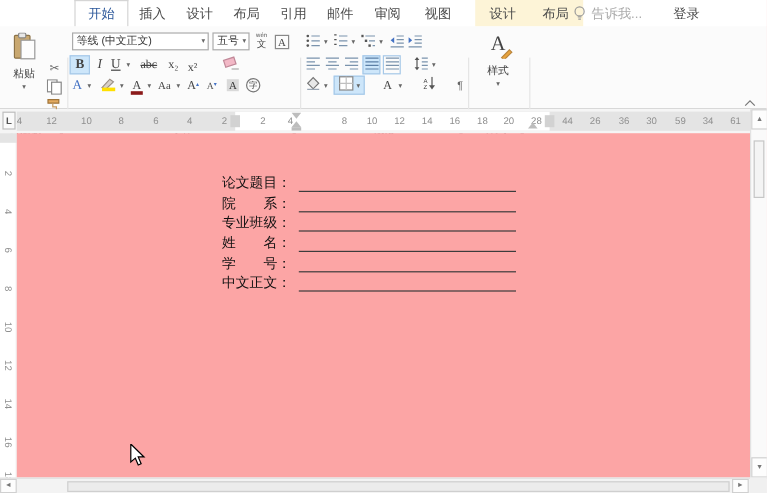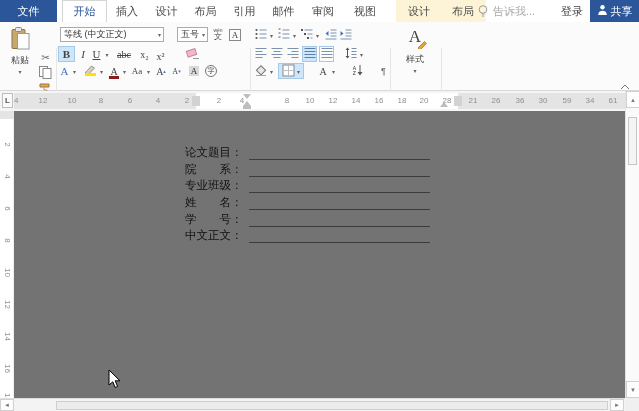--- a/index.html
+++ b/index.html
@@ -51,21 +51,21 @@
   .mmark{position:absolute;top:3px;width:8px;height:10px;background:#d2d2d2;}
   .rnum{position:absolute;top:0;font-size:8px;color:#8f8f8f;line-height:16px;transform:translateX(-50%);}
   .vruler{position:absolute;left:0;top:111px;width:14px;height:287px;background:#fff;border-right:1px solid #efefef;box-sizing:border-box;}
   .vtopmargin{position:absolute;left:0;top:0;width:14px;height:8px;background:#e4e4e4;}
   .rnumv{position:absolute;left:0;width:14px;text-align:center;font-size:8px;color:#8f8f8f;transform:rotate(90deg);}
   .tri-dn{width:0;height:0;border-left:4px solid transparent;border-right:4px solid transparent;border-top:5px solid #bdbdbd;position:absolute;}
   .tri-up{width:0;height:0;border-left:4px solid transparent;border-right:4px solid transparent;border-bottom:5px solid #bdbdbd;position:absolute;}
   .ind-box{position:absolute;width:8px;height:3px;background:#bdbdbd;}
 
   
-  .docarea{position:absolute;left:14px;top:111px;width:611px;height:287px;background:#737373;}
+  .docarea{position:absolute;left:14px;top:111px;width:611px;height:287px;background:#fca5a5;}
   .formrow{position:absolute;height:16px;}
   .flabel{position:absolute;left:171px;top:0;font-family:"Liberation Serif","DejaVu Serif",serif;
           font-size:11.5px;color:#111;white-space:pre;}
   .fline{position:absolute;left:235px;top:1px;width:181px;height:13px;border-bottom:1px solid #3c3c3c;}
 
   
   .vscroll{position:absolute;left:625px;top:91px;width:14px;height:307px;background:#fafafa;border-left:1px solid #e2e2e2;box-sizing:border-box;}
   .sbtn{position:absolute;background:#fdfdfd;border:1px solid #d0d0d0;color:#777;font-size:6px;
         display:flex;align-items:center;justify-content:center;box-sizing:border-box;}
   .vthumb{position:absolute;left:2px;top:26px;width:9px;height:48px;background:#f4f4f4;border:1px solid #c6c6c6;box-sizing:border-box;}
@@ -75,48 +75,38 @@
 
   .cursor{position:absolute;left:108px;top:370px;}
 </style>
 </head>
 <body>
 
 <div class="app">
 
   <div class="tabbar">
     <div class="ctxbg"></div>
-    <div class="filetab">文件</div>
     <div class="tab active" style="left:62px;width:45px;">开始</div>
     <div class="tab" style="left:107px;width:40px;">插入</div>
     <div class="tab" style="left:147px;width:39px;">设计</div>
     <div class="tab" style="left:186px;width:39px;">布局</div>
     <div class="tab" style="left:225px;width:39px;">引用</div>
     <div class="tab" style="left:264px;width:39px;">邮件</div>
     <div class="tab" style="left:303px;width:40px;">审阅</div>
     <div class="tab" style="left:345px;width:40px;">视图</div>
     <div class="tab" style="left:400px;width:38px;">设计</div>
     <div class="tab" style="left:444px;width:38px;">布局</div>
     <span class="abs" style="left:477px;top:4px;">
       <svg width="12" height="14">
           <circle cx="6" cy="5.5" r="3.8" fill="none" stroke="#9a9a9a"></circle>
           <path d="M4.5 10h3M4.9 12h2.2" stroke="#9a9a9a" fill="none"></path>
         </svg>
     </span>
     <div class="tab tellme" style="left:491px;width:46px;">告诉我...</div>
     <div class="signin">登录</div>
-    <div class="share">
-      <span>
-        <svg width="11" height="12">
-            <circle cx="5.5" cy="3.3" r="2.2" fill="#fff"></circle>
-            <path d="M1.2 11c0-2.8 1.9-4.2 4.3-4.2s4.3 1.4 4.3 4.2z" fill="#fff"></path>
-          </svg>
-      </span>
-      <span>共享</span>
-    </div>
   </div>
 
   <div class="ribbon">
     <div class="sep" style="left:56px;"></div>
     <div class="sep" style="left:250px;"></div>
     <div class="sep" style="left:390px;"></div>
     <div class="sep" style="left:441px;"></div>
 
     <div class="bigbtn" style="left:5px;top:5px;width:30px;">
       <span>
@@ -149,21 +139,21 @@
       </span>
     </div>
     <div class="ftr" style="left:0;width:42px;">剪贴板</div>
     <div class="abs" style="left:46px;top:81px;">
       <svg width="7" height="7">
           <path d="M0.5 4.5v-4h4" fill="none" stroke="#888"></path>
           <path d="M2.5 2.5l3.5 3.5M6 3.8V6H3.8" fill="none" stroke="#888"></path>
         </svg>
     </div>
 
-    <div class="combo" style="left:60px;top:5px;width:104px;height:15px;">
+    <div class="combo" style="left:60px;top:5px;width:114px;height:15px;">
       <span>等线 (中文正文)</span>
       <span class="cdd">▾</span>
     </div>
     <div class="combo" style="left:177px;top:5px;width:31px;height:15px;">
       <span>五号</span>
       <span class="cdd">▾</span>
     </div>
     <div class="b" style="left:211px;top:5px;width:14px;height:15px;flex-direction:column;line-height:1;">
       <span style="font-size:5px;color:#555;">wén</span>
       <span style="font-size:8px;">文</span>
@@ -380,21 +370,21 @@
           <span class="rnum" style="left: 205px;">2</span>
           <span class="rnum" style="left: 228px;">4</span>
           <span class="rnum" style="left: 273px;">8</span>
           <span class="rnum" style="left: 296px;">10</span>
           <span class="rnum" style="left: 319px;">12</span>
           <span class="rnum" style="left: 342px;">14</span>
           <span class="rnum" style="left: 365px;">16</span>
           <span class="rnum" style="left: 388px;">18</span>
           <span class="rnum" style="left: 410px;">20</span>
           <span class="rnum" style="left: 433px;">28</span>
-          <span class="rnum" style="left: 459px;">21</span>
+          <span class="rnum" style="left: 459px;">44</span>
           <span class="rnum" style="left: 482px;">26</span>
           <span class="rnum" style="left: 506px;">36</span>
           <span class="rnum" style="left: 529px;">30</span>
           <span class="rnum" style="left: 553px;">59</span>
           <span class="rnum" style="left: 576px;">34</span>
           <span class="rnum" style="left: 599px;">61</span>
         </div>
       <div class="tri-dn" style="left:229px;top:1px;"></div>
       <div class="tri-up" style="left:229px;top:8px;"></div>
       <div class="ind-box" style="left:229px;top:13px;"></div>

